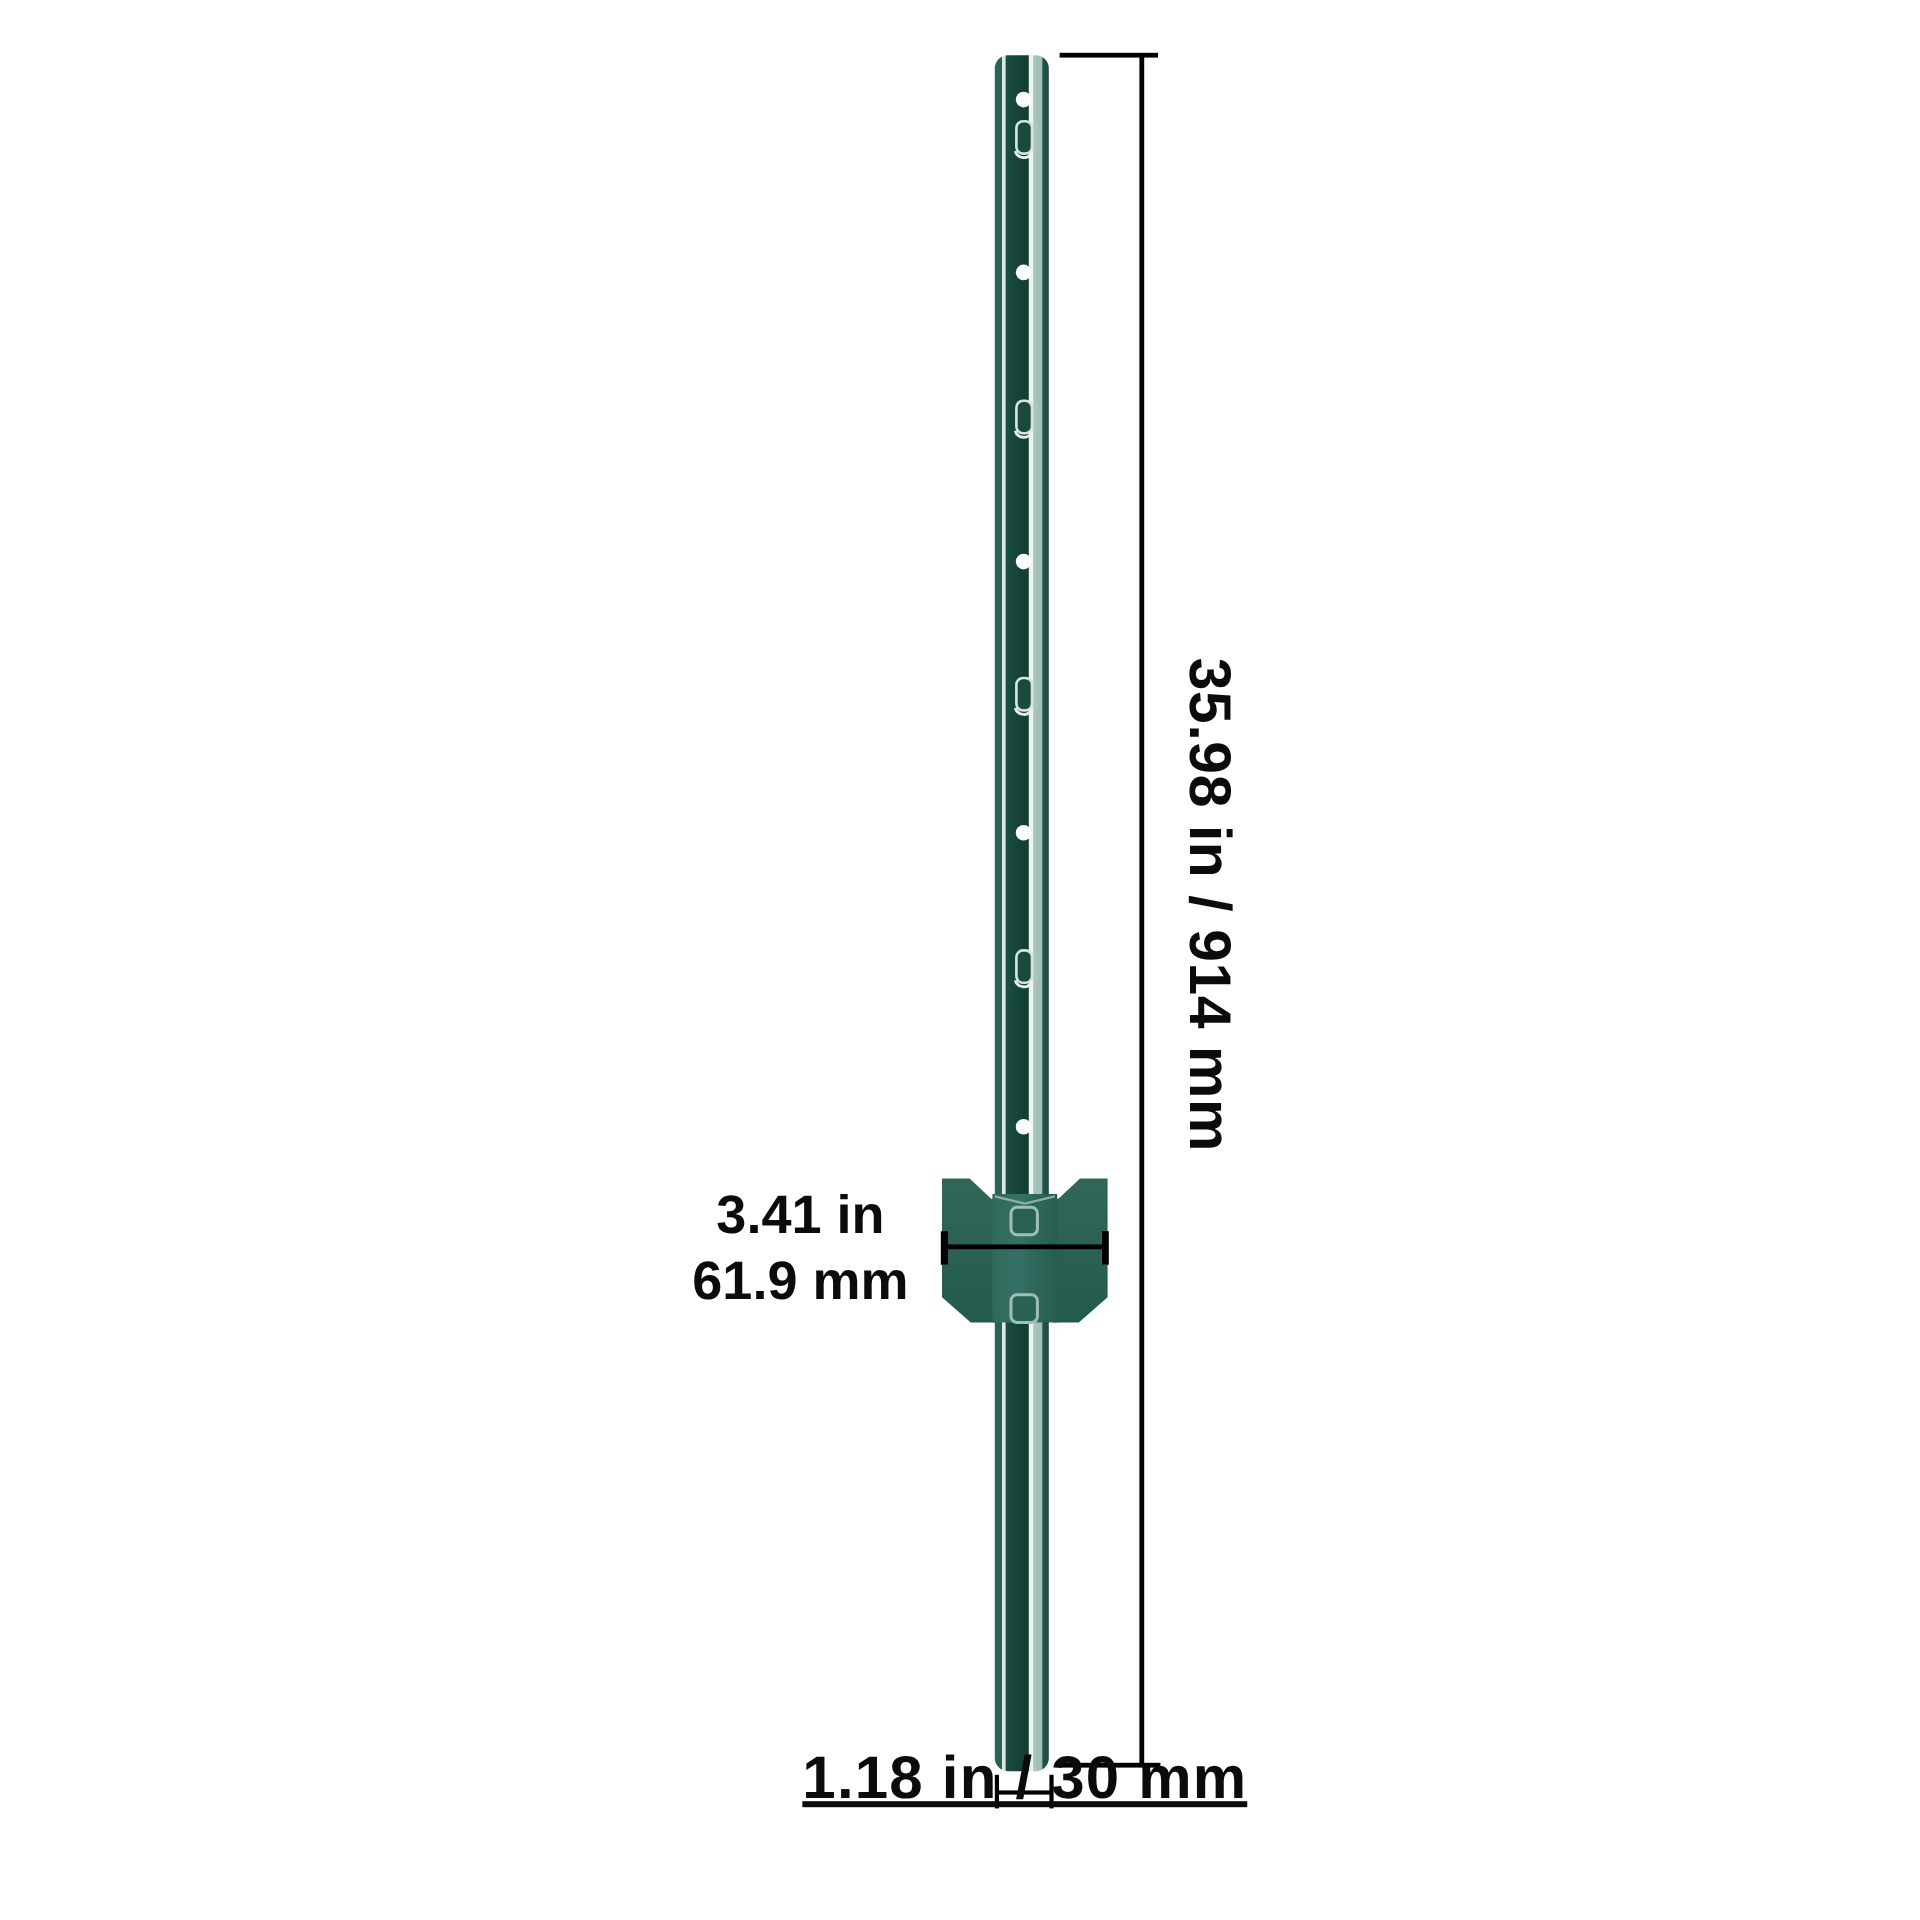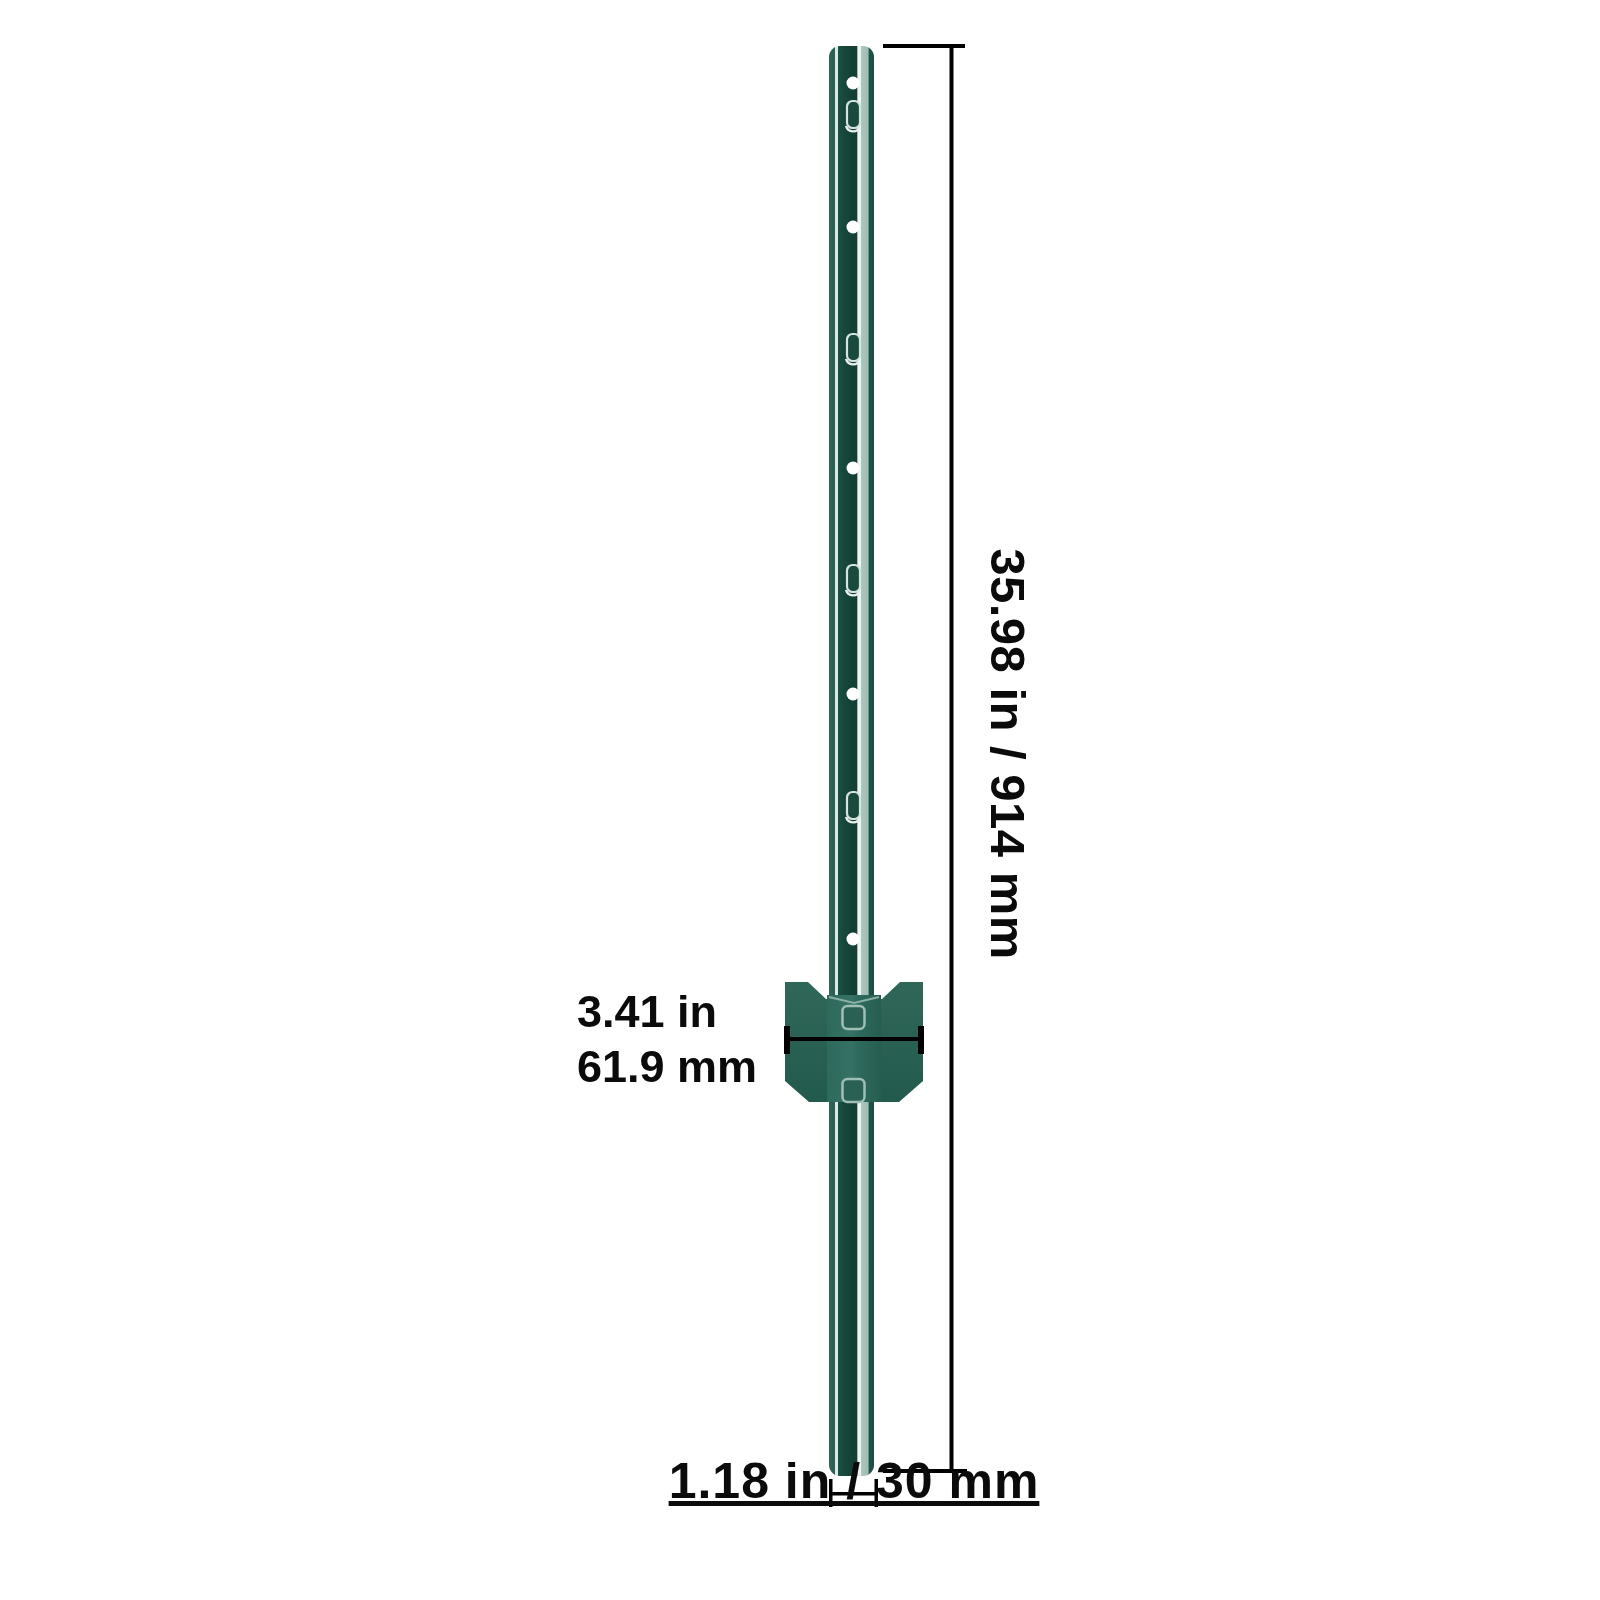--- a/index.html
+++ b/index.html
@@ -21,20 +21,21 @@
   .dim-label.height{
     left:1008px;top:754px;
     font-size:49px;
     letter-spacing:0.5px;
     transform:translate(-50%,-50%) rotate(90deg);
   }
   .dim-label.platew{
     left:667px;top:1040px;
     font-size:45px;
     line-height:1.22;
+    text-align:center;
     transform:translate(-50%,-50%);
   }
   .dim-label.postw{
     left:854px;top:1481px;
     font-size:50px;
     letter-spacing:1px;
     transform:translate(-50%,-50%);
     text-decoration:underline;
   }
 </style>

